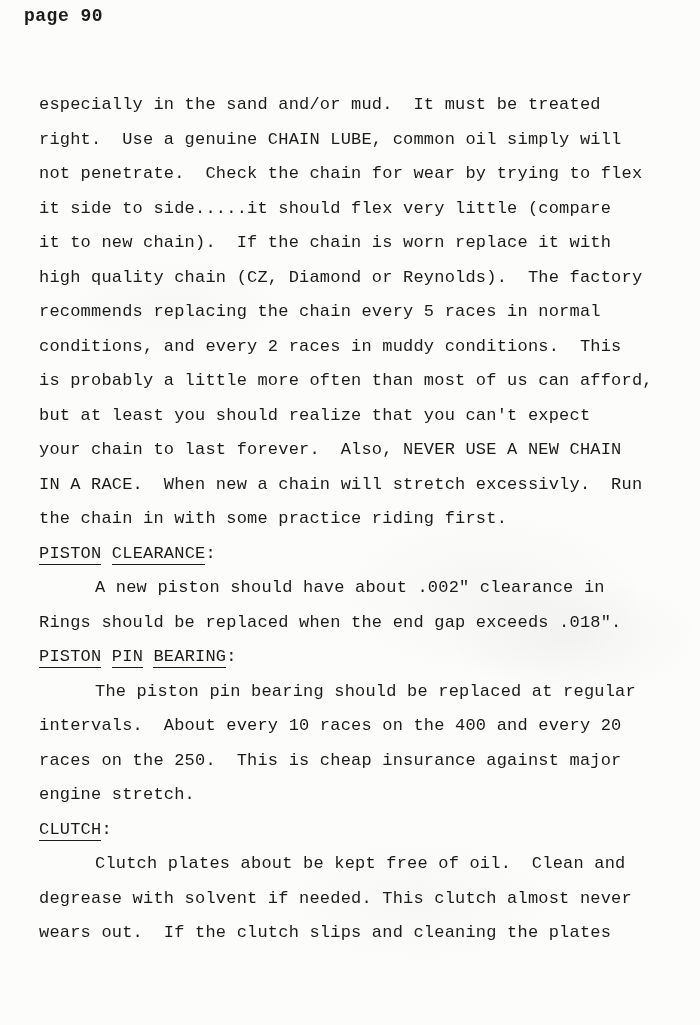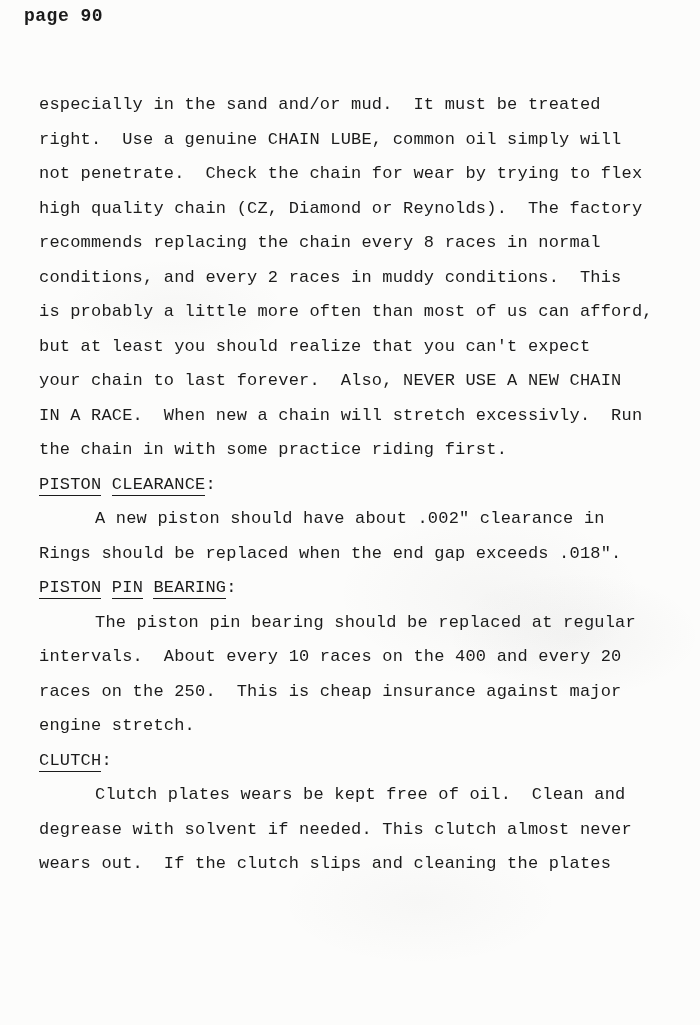--- a/index.html
+++ b/index.html
@@ -59,22 +59,24 @@
 </head>
 <body>
 
 <div class="page">
   <div class="page-header">page 90</div>
   <div class="content">
       <div class="paragraph">
         <div class="line">especially in the sand and/or mud.  It must be treated</div>
         <div class="line">right.  Use a genuine CHAIN LUBE, common oil simply will</div>
         <div class="line">not penetrate.  Check the chain for wear by trying to flex</div>
+        <div class="line">it side to side.....it should flex very little (compare</div>
+        <div class="line">it to new chain).  If the chain is worn replace it with</div>
         <div class="line">high quality chain (CZ, Diamond or Reynolds).  The factory</div>
-        <div class="line">recommends replacing the chain every 8 races in normal</div>
+        <div class="line">recommends replacing the chain every 5 races in normal</div>
         <div class="line">conditions, and every 2 races in muddy conditions.  This</div>
         <div class="line">is probably a little more often than most of us can afford,</div>
         <div class="line">but at least you should realize that you can't expect</div>
         <div class="line">your chain to last forever.  Also, NEVER USE A NEW CHAIN</div>
         <div class="line">IN A RACE.  When new a chain will stretch excessivly.  Run</div>
         <div class="line">the chain in with some practice riding first.</div>
       </div>
       <div class="heading"><span class="u">PISTON</span> <span class="u">CLEARANCE</span>:</div>
       <div class="paragraph indent">
         <div class="line">A new piston should have about .002" clearance in</div>
@@ -82,18 +84,18 @@
       </div>
       <div class="heading"><span class="u">PISTON</span> <span class="u">PIN</span> <span class="u">BEARING</span>:</div>
       <div class="paragraph indent">
         <div class="line">The piston pin bearing should be replaced at regular</div>
         <div class="line">intervals.  About every 10 races on the 400 and every 20</div>
         <div class="line">races on the 250.  This is cheap insurance against major</div>
         <div class="line">engine stretch.</div>
       </div>
       <div class="heading"><span class="u">CLUTCH</span>:</div>
       <div class="paragraph indent">
-        <div class="line">Clutch plates wears be kept free of oil.  Clean and</div>
+        <div class="line">Clutch plates about be kept free of oil.  Clean and</div>
         <div class="line">degrease with solvent if needed. This clutch almost never</div>
         <div class="line">wears out.  If the clutch slips and cleaning the plates</div>
       </div>
     </div>
 </div>
 
 </body></html>

